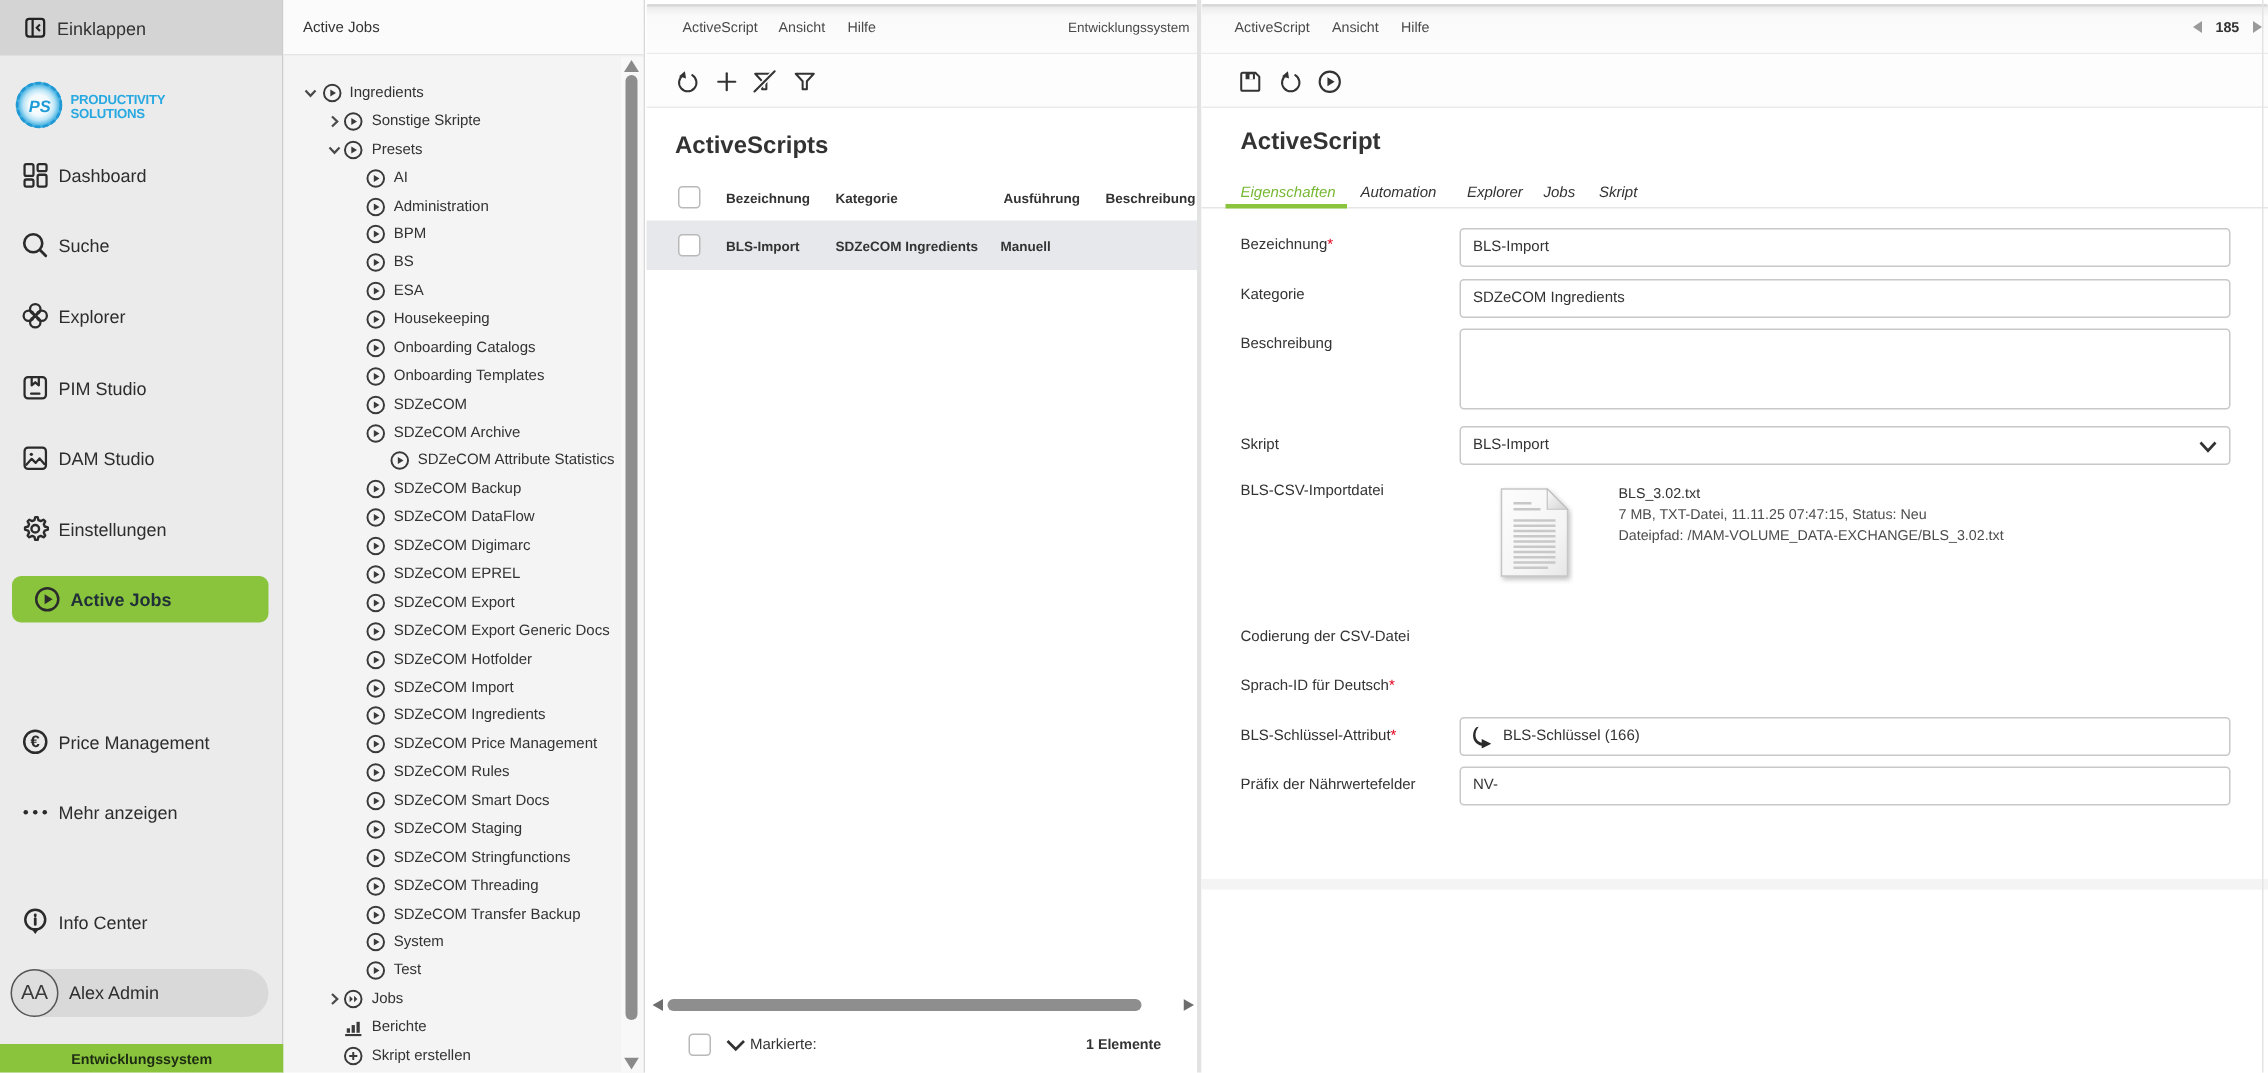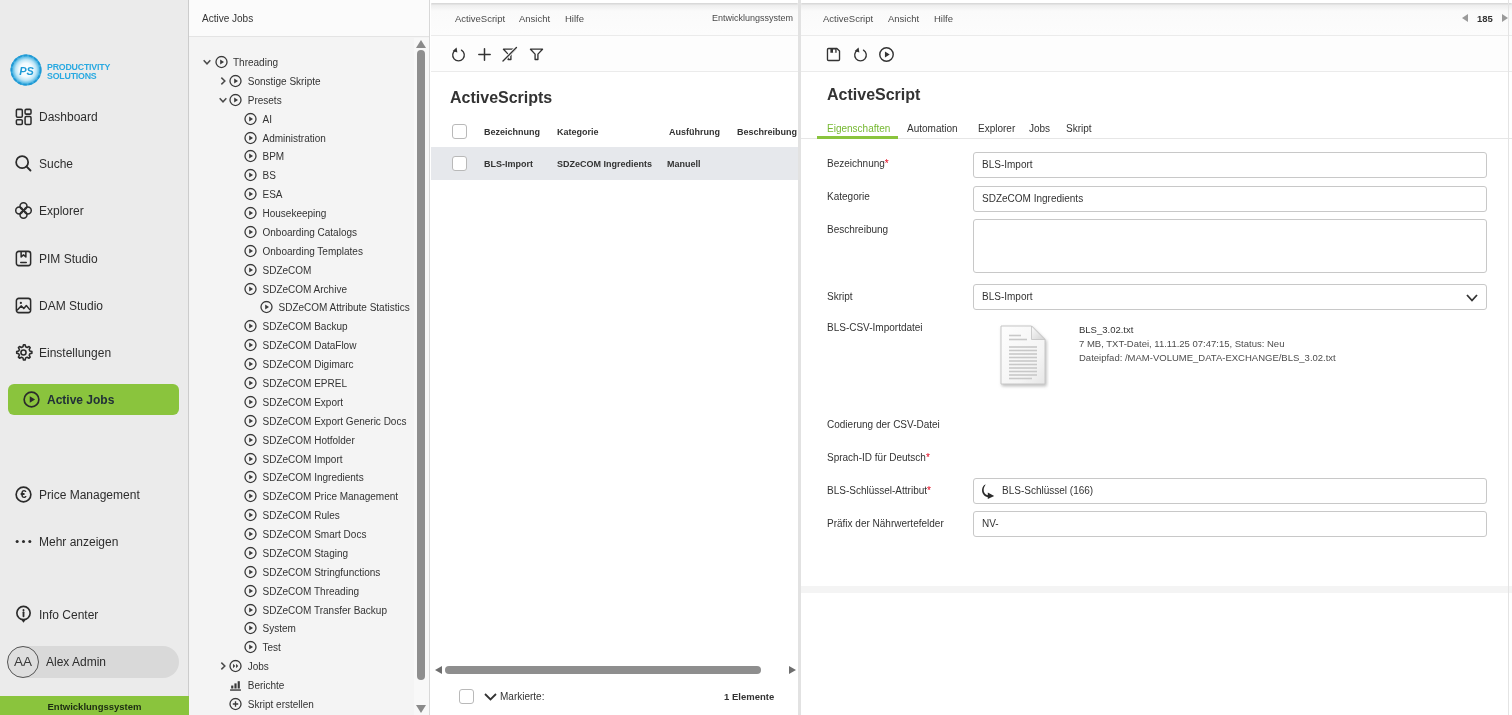--- a/index.html
+++ b/index.html
@@ -43,33 +43,41 @@
 #selrow { position:absolute; left:0; top:147px; width:367px; height:33px; background:#e6e8ec; }
 .td { position:absolute; top:50%; transform:translateY(-50%); font-size:9px; font-weight:bold; color:#333; white-space:nowrap; }
 #hsb { position:absolute; left:0; top:663px; width:367px; height:13px; }
 #hsb .thumb { position:absolute; left:14px; top:3px; width:316px; height:8px; background:#8e8e8e; border-radius:4px; }
 #midfoot { position:absolute; left:0; top:680px; width:367px; height:35px; background:#fff; }
 
 #rdivider { position:absolute; left:798px; top:0; width:3px; height:715px; background:#e2e2e2; }
 #rpanel { position:absolute; left:801px; top:0; width:711px; height:715px; background:#fff; }
 #rtitle { position:absolute; left:26px; top:86px; font-size:16px; font-weight:bold; color:#333; }
 #tabs { position:absolute; left:0; top:120px; width:711px; height:19px; border-bottom:1px solid #e6e6e6; }
-.tab { position:absolute; top:3px; font-size:10px; color:#333; white-space:nowrap; }
+.tab { position:absolute; top:3px; font-size:10px; color:#333; white-space:nowrap;font-style:italic; }
 #tabul { position:absolute; left:16px; top:16px; width:81px; height:3px; background:#8ac43d; }
 .flabel { position:absolute; left:26px; font-size:10px; color:#333; white-space:nowrap; }
 .flabel .req { color:#e2001a; }
 .finput { position:absolute; left:172px; width:514px; height:26px; border:1px solid #c8c8c8; border-radius:3px; background:#fff; font-size:10px; color:#333; line-height:24px; padding-left:8px; white-space:nowrap; }
 .fchev { position:absolute; right:8px; top:8px; width:12px; height:10px; }
 #bottomline { position:absolute; left:0; top:586px; width:711px; height:7px; background:#f4f4f4; }
 .fmeta { position:absolute; font-size:9.5px; color:#4d4d4d; white-space:nowrap; }
 </style>
 </head>
 <body>
 
 <div id="sidebar">
+  <div id="collapsebar">
+    <svg class="abs" style="left:16px;top:11px" width="15" height="15" viewBox="0 0 24 24" fill="none" stroke="#222" stroke-width="2.4">
+        <rect x="2.5" y="2.5" width="19" height="19" rx="3"></rect>
+        <line x1="9.2" y1="2.5" x2="9.2" y2="21.5"></line>
+        <path d="M17 8.5 L13.6 12 L17 15.5" stroke-width="2.2"></path>
+      </svg>
+    <span>Einklappen</span>
+  </div>
 
 <svg class="abs" style="left:10px;top:53px" width="130" height="34" viewBox="0 0 130 34">
   <defs>
         <radialGradient id="lg" cx="50%" cy="50%" r="50%">
     <stop offset="0%" stop-color="#ffffff"></stop>
           <stop offset="45%" stop-color="#f2fafe"></stop>
     <stop offset="68%" stop-color="#b9e4f6"></stop>
           <stop offset="88%" stop-color="#51b7e4"></stop>
           <stop offset="100%" stop-color="#1d9ed9"></stop>
   </radialGradient>
@@ -174,21 +182,21 @@
     </div>
   <div id="treerows">
       <div class="trow" style="left:0;top:52.5px;width:240px">
         <span class="tchev" style="left:13px"><svg width="10" height="10" viewBox="0 0 12 12" fill="none" stroke="#4a4a4a" stroke-width="1.8">
             <path d="M2 4 L6 8.2 L10 4"></path>
           </svg></span>
         <span class="ticon" style="left:25.5px"><svg width="13" height="13" viewBox="0 0 24 24" fill="none" stroke="#3a3a3a" stroke-width="2.4">
             <circle cx="12" cy="12" r="10.2"></circle>
             <path d="M9.6 7.6 L16.6 12 L9.6 16.4 Z" fill="#3a3a3a" stroke="none"></path>
           </svg></span>
-        <span class="txt" style="left:44px">Threading</span>
+        <span class="txt" style="left:44px">Ingredients</span>
       </div>
       <div class="trow" style="left:0;top:71.4px;width:240px">
         <span class="tchev" style="left:29px"><svg width="10" height="10" viewBox="0 0 12 12" fill="none" stroke="#4a4a4a" stroke-width="1.8">
             <path d="M4 2 L8.2 6 L4 10"></path>
           </svg></span>
         <span class="ticon" style="left:40.25px"><svg width="13" height="13" viewBox="0 0 24 24" fill="none" stroke="#3a3a3a" stroke-width="2.4">
             <circle cx="12" cy="12" r="10.2"></circle>
             <path d="M9.6 7.6 L16.6 12 L9.6 16.4 Z" fill="#3a3a3a" stroke="none"></path>
           </svg></span>
         <span class="txt" style="left:58.75px">Sonstige Skripte</span>

